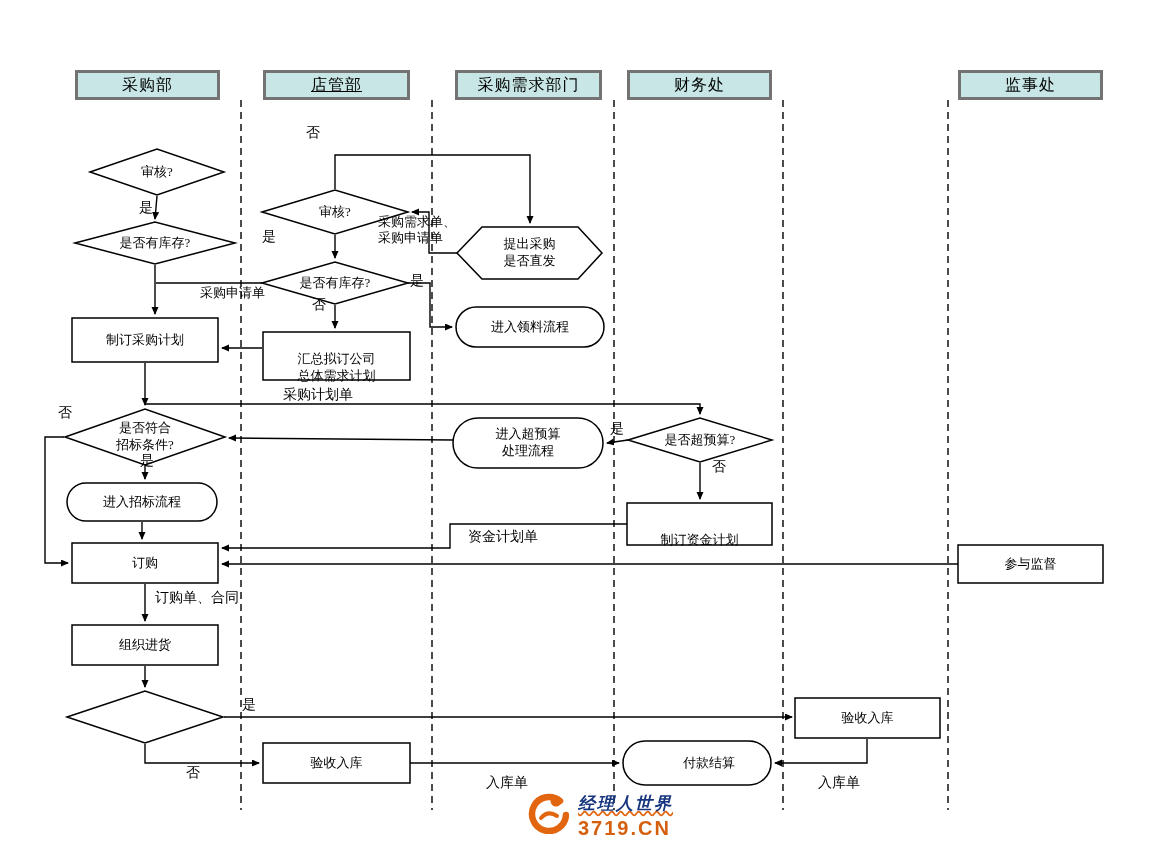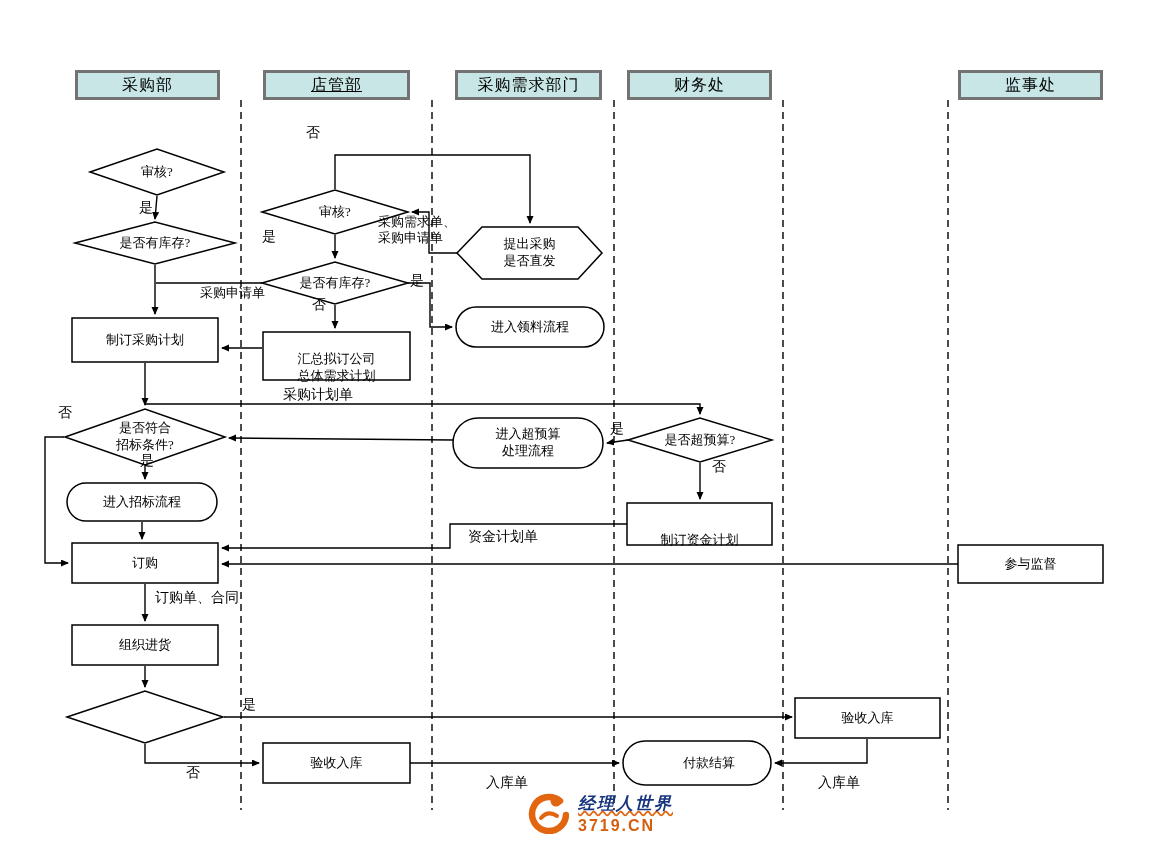--- a/index.html
+++ b/index.html
@@ -11,21 +11,21 @@
                font-size:16px;letter-spacing:1px;}
   .node-label{position:absolute;display:flex;flex-direction:column;align-items:center;justify-content:center;
               text-align:center;font-size:13px;line-height:1.3;pointer-events:none;}
   .edge-label{position:absolute;font-size:14px;white-space:nowrap;}
   .edge-label.small{font-size:13px;}
   .edge-label.block{text-align:left;line-height:1.25;}
   .logo{position:absolute;left:527px;top:792px;display:flex;align-items:flex-start;gap:9px;}
   .logo-text{display:flex;flex-direction:column;}
   .logo-title{font-size:17px;font-weight:bold;font-style:italic;color:#17357f;letter-spacing:2px;
               text-decoration:underline;text-decoration-style:wavy;text-decoration-color:#e2660f;}
-  .logo-site{font-size:16px;font-weight:bold;color:#d4600f;letter-spacing:2px;margin-top:2px;
+  .logo-site{font-size:20px;font-weight:bold;color:#d4600f;letter-spacing:2px;margin-top:2px;
              font-family:"Liberation Sans","DejaVu Sans",sans-serif;}
 </style>
 </head>
 <body>
 
 <div class="canvas">
 
   <svg class="layer" viewBox="0 0 1152 864">
     <defs>
       <marker id="arr" markerWidth="9" markerHeight="8" refX="7" refY="3.5" orient="auto" markerUnits="userSpaceOnUse">

